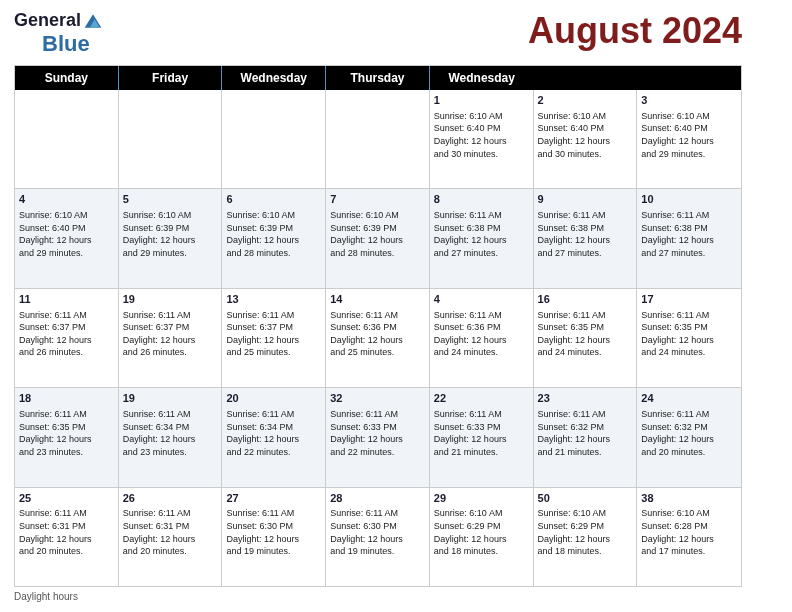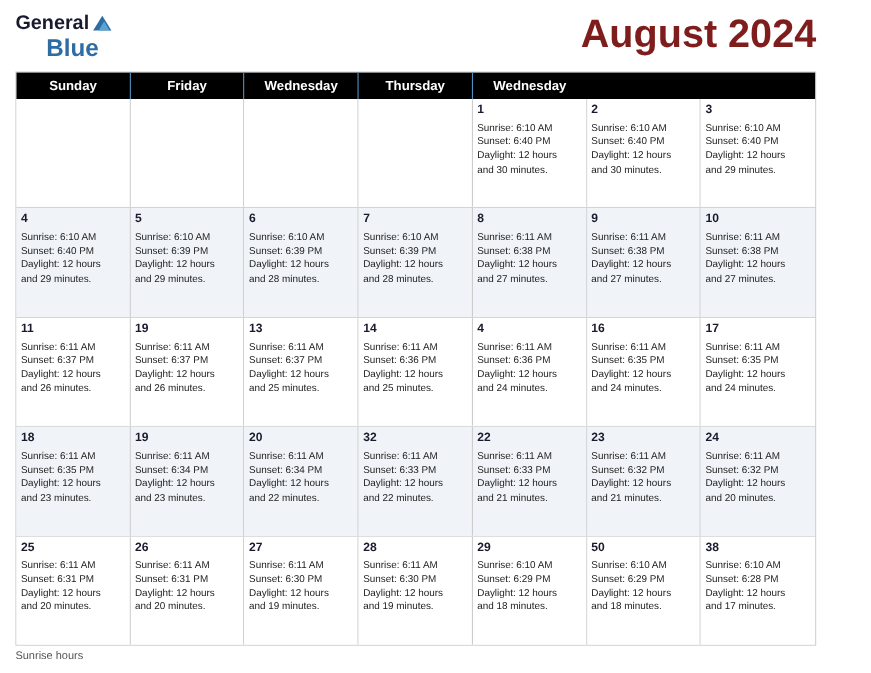--- a/index.html
+++ b/index.html
@@ -377,14 +377,14 @@
             <span class="day-num">38</span>
             <div class="cell-info" style="white-space: pre-line;">Sunrise: 6:10 AM
 Sunset: 6:28 PM
 Daylight: 12 hours
 and 17 minutes.</div>
           </div>
         </div>
       </div>
   </div>
 
-  <div class="footer-note">Sunrise hours</div>
+  <div class="footer-note">Daylight hours</div>
 </div>
 
 </body></html>

